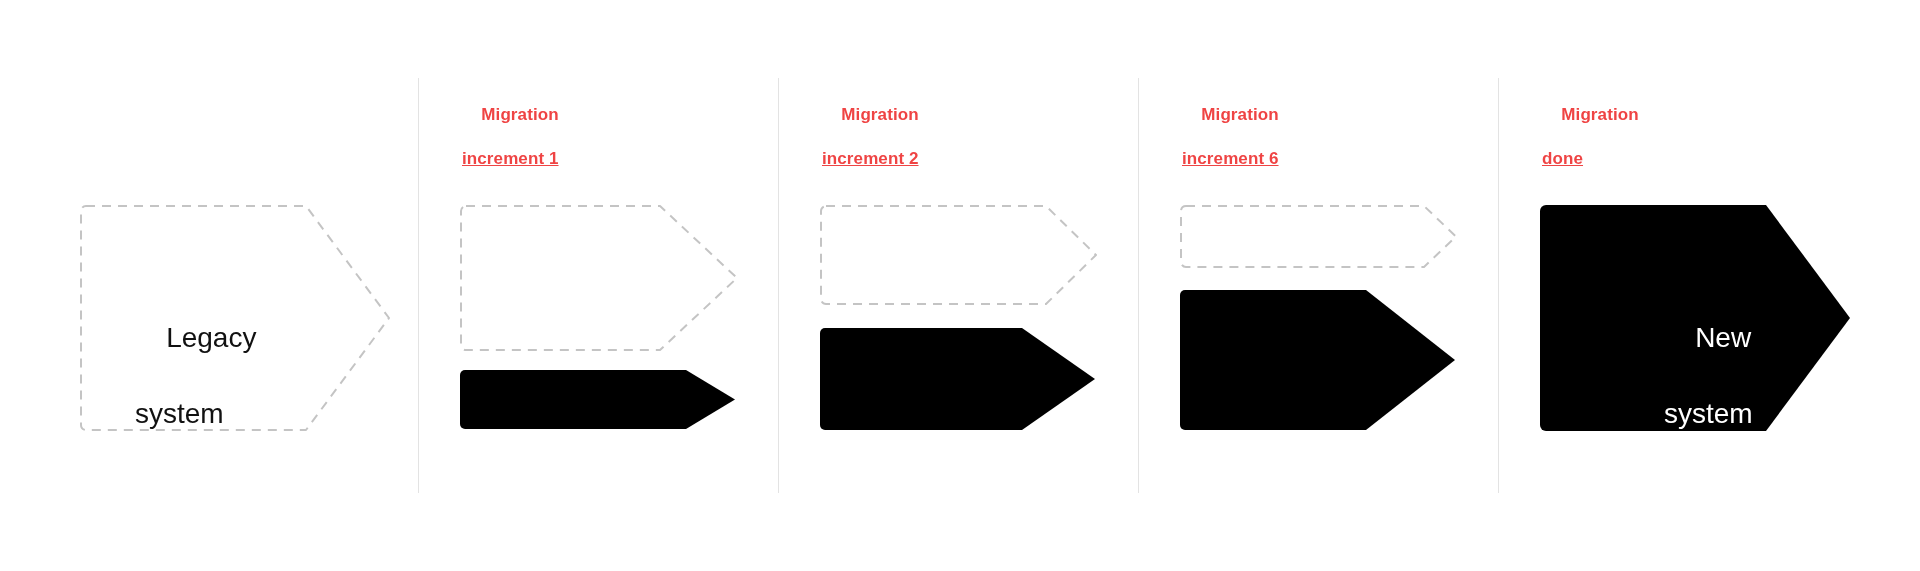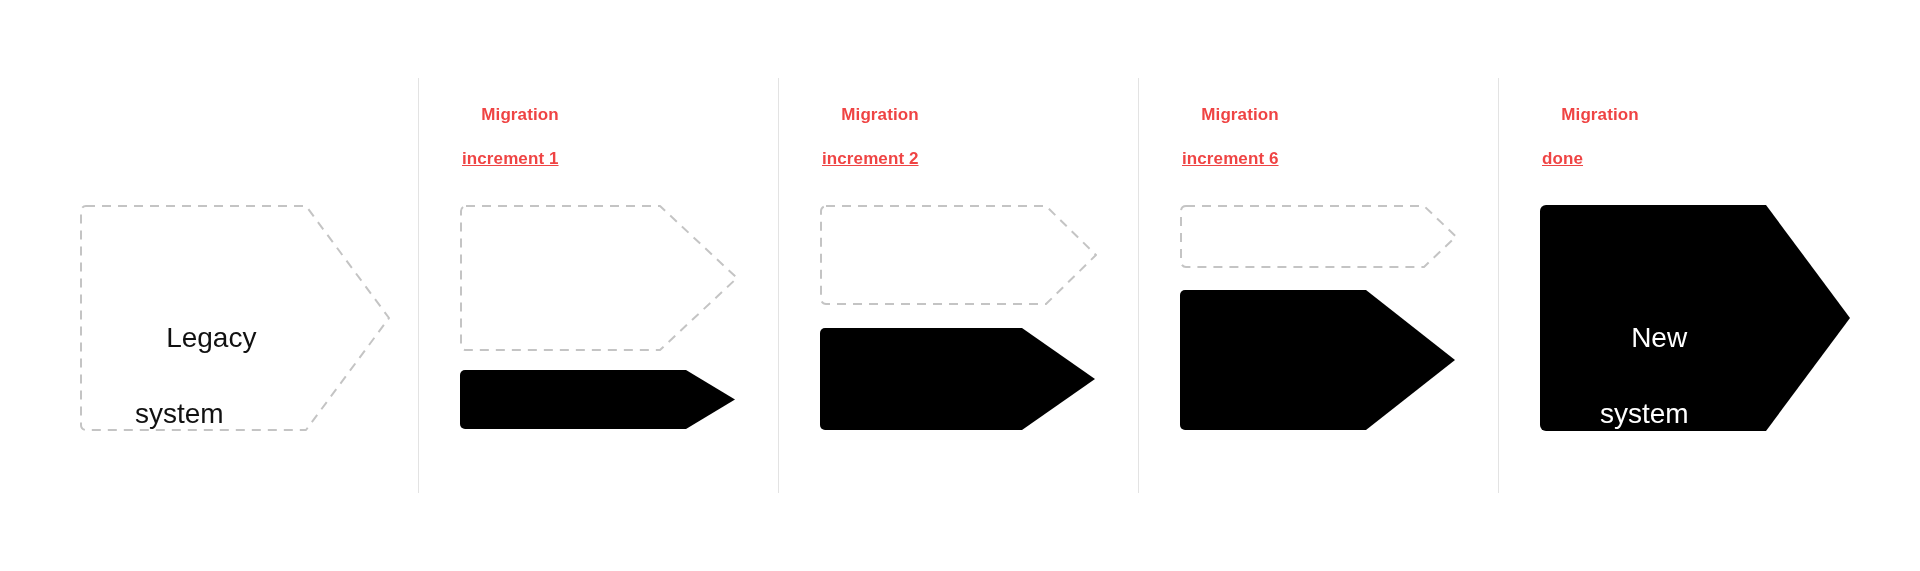--- a/index.html
+++ b/index.html
@@ -142,18 +142,18 @@
     <svg width="276" height="140" viewBox="0 0 276 140">
       <path d="M 5 0 L 186 0 L 275 70 L 186 140 L 5 140 A 5 5 0 0 1 0 135 L 0 5 A 5 5 0 0 1 5 0 Z"></path>
     </svg>
   </div>
 
   <div class="shape shape-solid" style="left:1540px; top:205px;">
     <svg width="310" height="226" viewBox="0 0 310 226">
       <path d="M 6 0 L 226 0 L 310 113 L 226 226 L 6 226 A 6 6 0 0 1 0 220 L 0 6 A 6 6 0 0 1 6 0 Z"></path>
     </svg>
   </div>
-  <div class="shape-text text-light" style="left:1600px; top:281px;">
+  <div class="shape-text text-light" style="left:1664px; top:281px;">
     <span>New</span>
     <span class="l2">system</span>
   </div>
 
 </div>
 
 </body></html>

